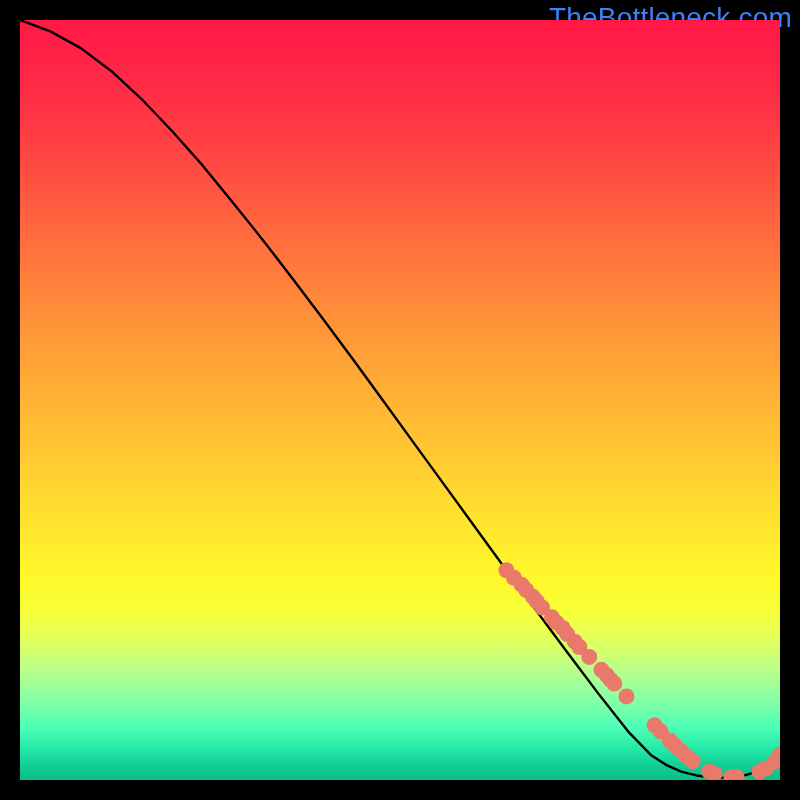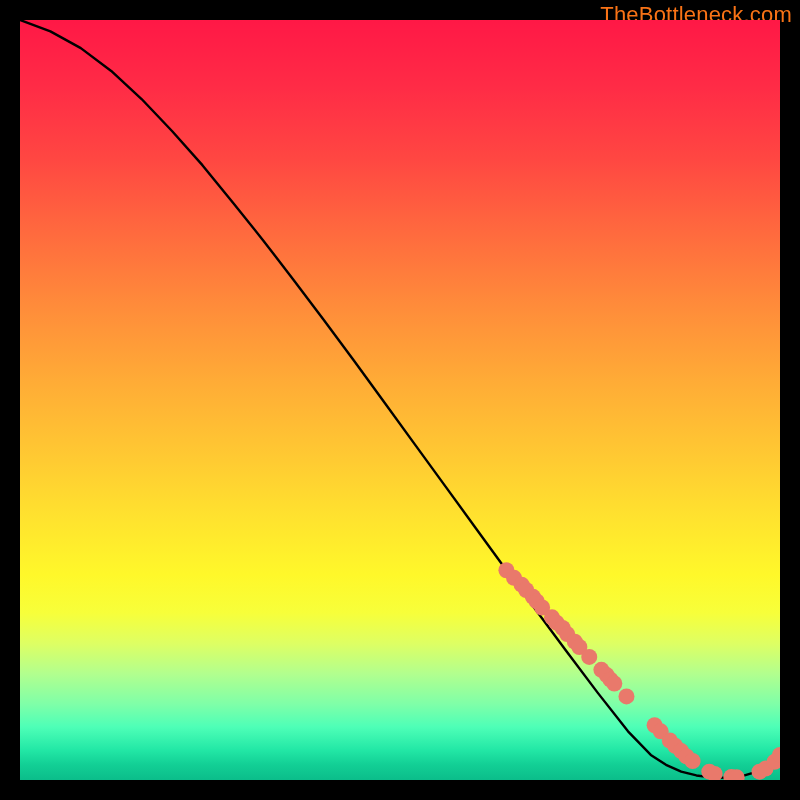--- a/index.html
+++ b/index.html
@@ -53,22 +53,22 @@
     position: absolute;
     left: 0;
     top: 0;
     width: 760px;
     height: 760px;
   }
   .attribution {
     position: absolute;
     top: 2px;
     right: 8px;
-    color: #f97316;
-    font-size: 22px;
+    color: #3b82f6;
+    font-size: 28px;
     letter-spacing: 0.2px;
   }
 </style>
 </head>
 <body>
 
 <div class="stage">
   <div class="attribution">TheBottleneck.com</div>
 
   <div class="plot">

